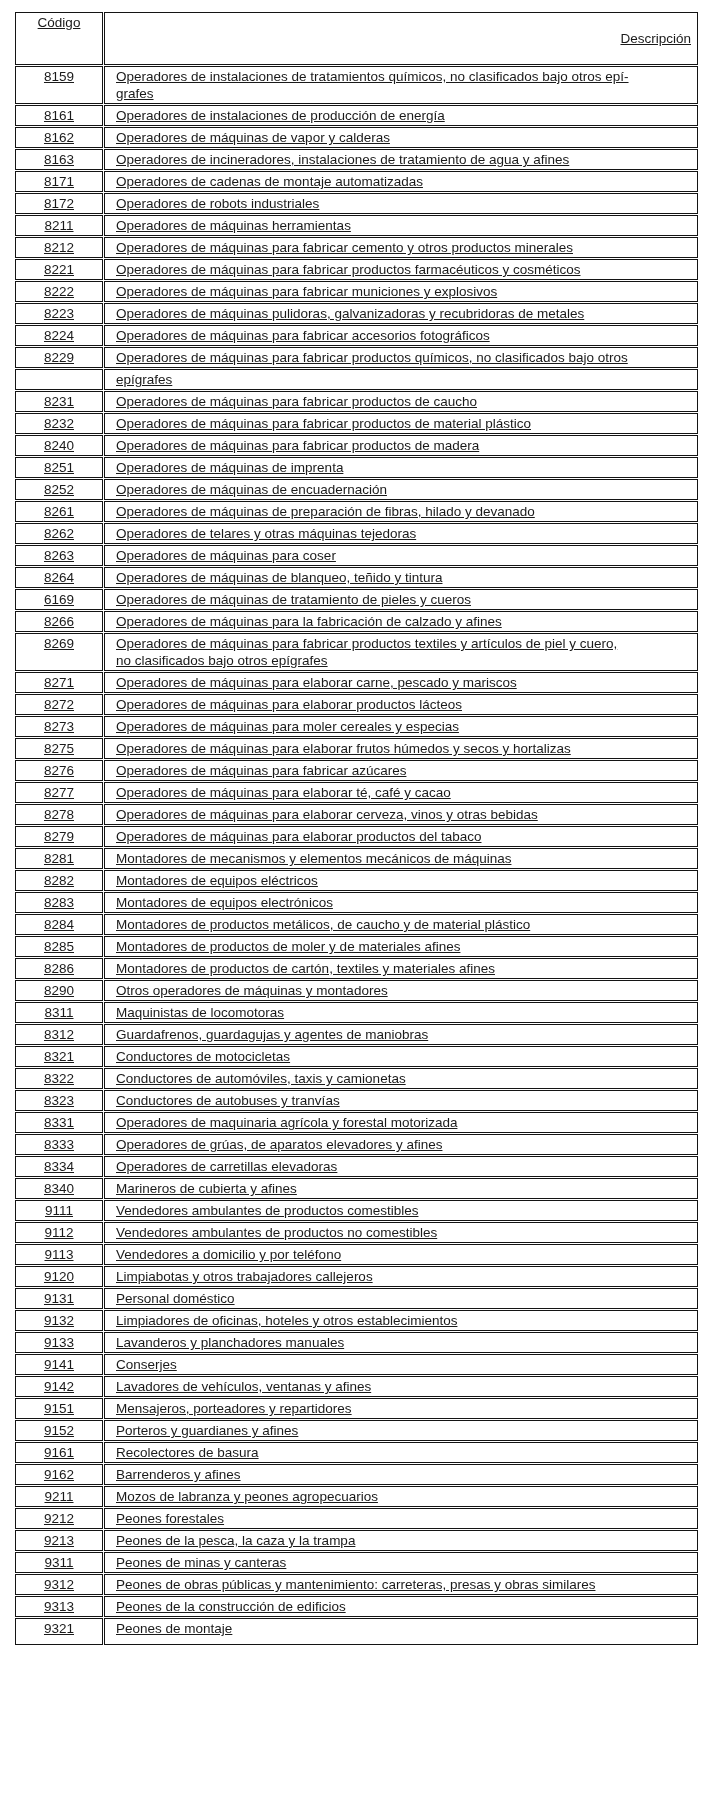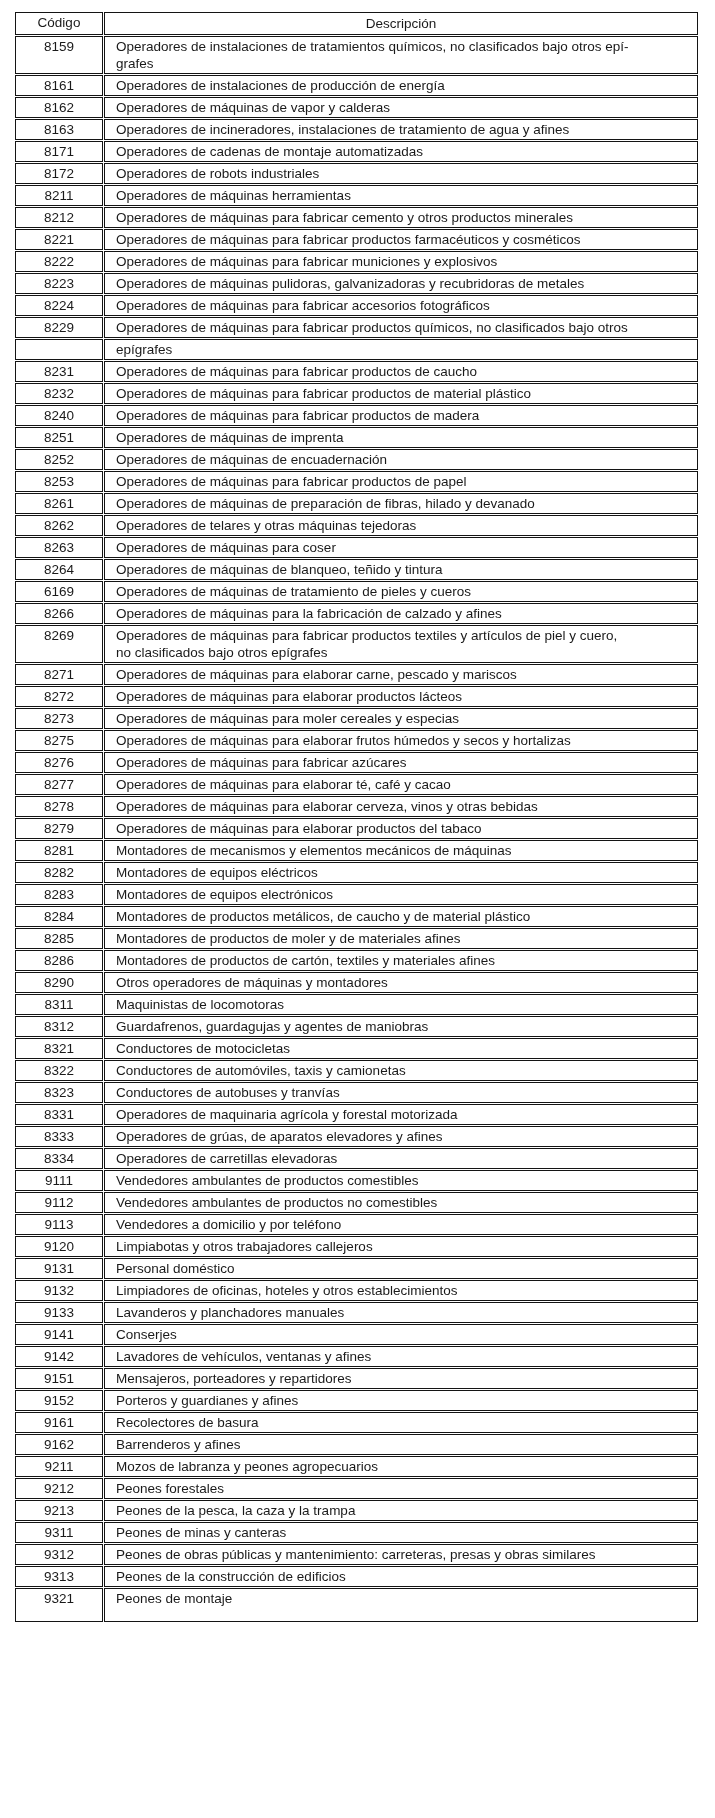--- a/index.html
+++ b/index.html
@@ -17,49 +17,50 @@
   }
   table.cls-table {
     position: absolute;
     left: 14px;
     top: 11px;
     width: 685px;
     border-collapse: separate;
     border-spacing: 1px;
     background: #ffffff;
     table-layout: fixed;
+    text-decoration: underline;
   }
   table.cls-table th,
   table.cls-table td {
     border: 1px solid #141414;
     font-size: 13.5px;
     line-height: 17px;
     vertical-align: top;
     background: #ffffff;
     overflow: hidden;
   }
   th.code-h, td.code {
     width: 82px;
     text-align: center;
     padding: 1px 2px;
     font-weight: normal;
   }
   th.desc-h {
-    text-align: center;
-    padding: 2px 6px;
+    text-align: right;
+    padding: 17px 6px;
     font-weight: normal;
   }
   td.desc {
     text-align: left;
     padding: 1px 8px 1px 11px;
     white-space: pre-line;
   }
   
   tbody tr:last-child td {
-    padding-bottom: 14px;
+    padding-bottom: 7px;
   }
 </style>
 </head>
 <body>
 
 <div class="page">
   <table class="cls-table">
     <thead>
       <tr>
         <th class="code-h">Código</th>
@@ -138,24 +139,20 @@
   </tr>
         <tr>
     <td class="code">8251</td>
     <td class="desc">Operadores de máquinas de imprenta</td>
   </tr>
         <tr>
     <td class="code">8252</td>
     <td class="desc">Operadores de máquinas de encuadernación</td>
   </tr>
         <tr>
-    <td class="code">8253</td>
-    <td class="desc">Operadores de máquinas para fabricar productos de papel</td>
-  </tr>
-        <tr>
     <td class="code">8261</td>
     <td class="desc">Operadores de máquinas de preparación de fibras, hilado y devanado</td>
   </tr>
         <tr>
     <td class="code">8262</td>
     <td class="desc">Operadores de telares y otras máquinas tejedoras</td>
   </tr>
         <tr>
     <td class="code">8263</td>
     <td class="desc">Operadores de máquinas para coser</td>
@@ -261,20 +258,24 @@
     <td class="code">8331</td>
     <td class="desc">Operadores de maquinaria agrícola y forestal motorizada</td>
   </tr>
         <tr>
     <td class="code">8333</td>
     <td class="desc">Operadores de grúas, de aparatos elevadores y afines</td>
   </tr>
         <tr>
     <td class="code">8334</td>
     <td class="desc">Operadores de carretillas elevadoras</td>
+  </tr>
+        <tr>
+    <td class="code">8340</td>
+    <td class="desc">Marineros de cubierta y afines</td>
   </tr>
         <tr>
     <td class="code">9111</td>
     <td class="desc">Vendedores ambulantes de productos comestibles</td>
   </tr>
         <tr>
     <td class="code">9112</td>
     <td class="desc">Vendedores ambulantes de productos no comestibles</td>
   </tr>
         <tr>

